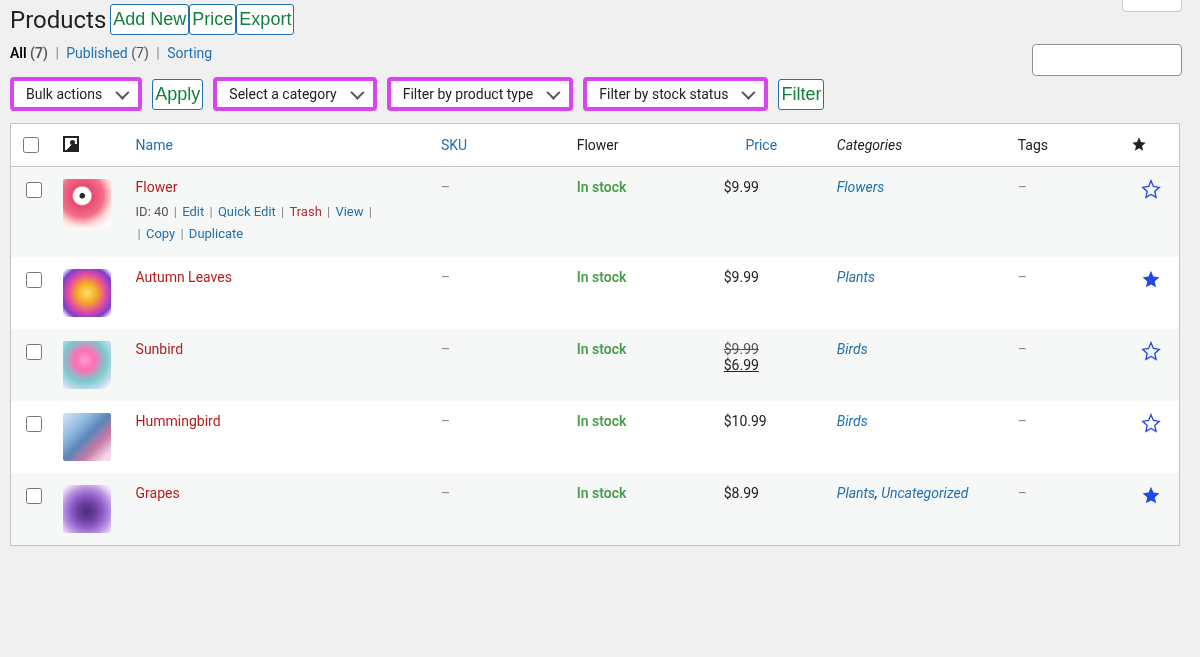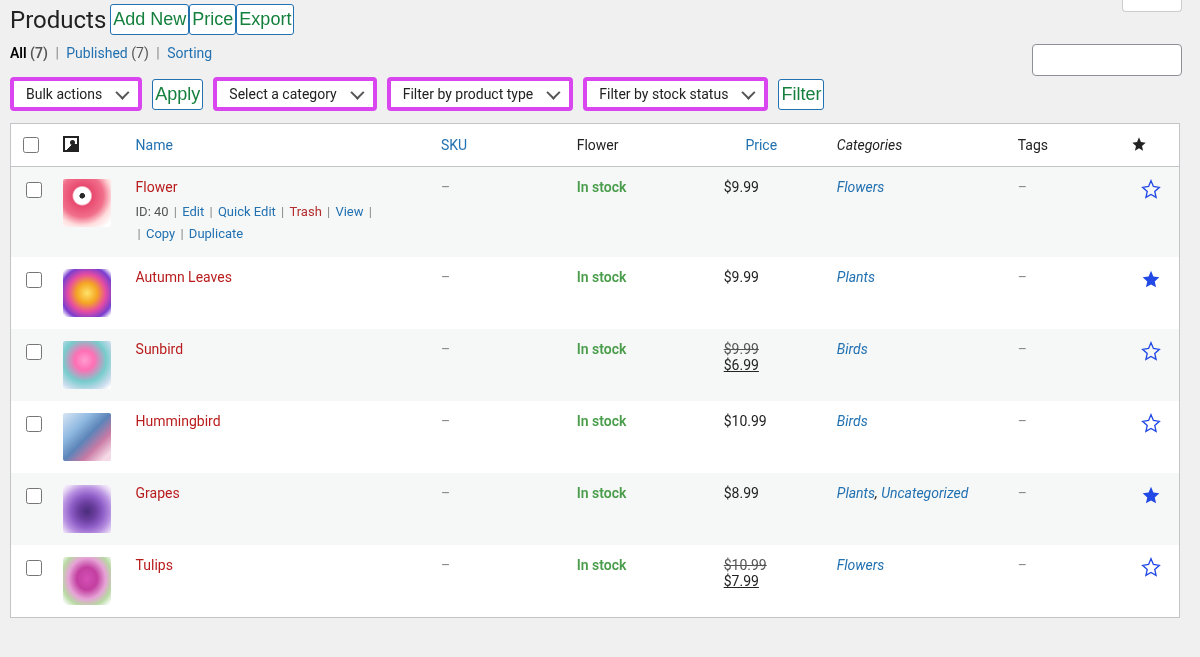--- a/index.html
+++ b/index.html
@@ -312,34 +312,16 @@
           <td class="name-col"><a class="prod-name">Grapes</a></td>
           <td class="sku-col"><span class="dash">–</span></td>
           <td class="stock-col"><span class="instock">In stock</span></td>
           <td class="price-col"><span>$8.99</span></td>
           <td class="cat-col"><a>Plants</a>, <a>Uncategorized</a></td>
           <td class="tags-col"><span class="dash">–</span></td>
           <td class="feat-col"><svg width="20" height="20" viewBox="0 0 24 24" class="star-svg">
               <path d="M12 2l2.9 6.9L22 10l-5.5 5 1.6 7L12 18.5 5.9 22l1.6-7L2 10l7.1-1.1z" fill="#2249e6" stroke="none"></path>
             </svg></td>
         </tr>
-        <tr>
-          <td class="cb-col"><input type="checkbox" style=""></td>
-          <td class="thumb-col">
-            <span class="thumb" style="background: radial-gradient(at 50% 45%, rgb(214, 79, 181) 0%, rgb(194, 63, 160) 30%, rgb(230, 163, 214) 55%, rgb(184, 217, 163) 75%, rgb(255, 255, 255) 95%);"></span>
-          </td>
-          <td class="name-col"><a class="prod-name">Tulips</a></td>
-          <td class="sku-col"><span class="dash">–</span></td>
-          <td class="stock-col"><span class="instock">In stock</span></td>
-          <td class="price-col">
-            <div class="old">$10.99</div>
-            <div class="sale">$7.99</div>
-          </td>
-          <td class="cat-col"><a>Flowers</a></td>
-          <td class="tags-col"><span class="dash">–</span></td>
-          <td class="feat-col"><svg width="20" height="20" viewBox="0 0 24 24" class="star-svg">
-              <path d="M12 2l2.9 6.9L22 10l-5.5 5 1.6 7L12 18.5 5.9 22l1.6-7L2 10l7.1-1.1z" fill="none" stroke="#2249e6" stroke-width="1.6"></path>
-            </svg></td>
-        </tr>
       </tbody>
   </table>
 
 </div>
 
 </body></html>

